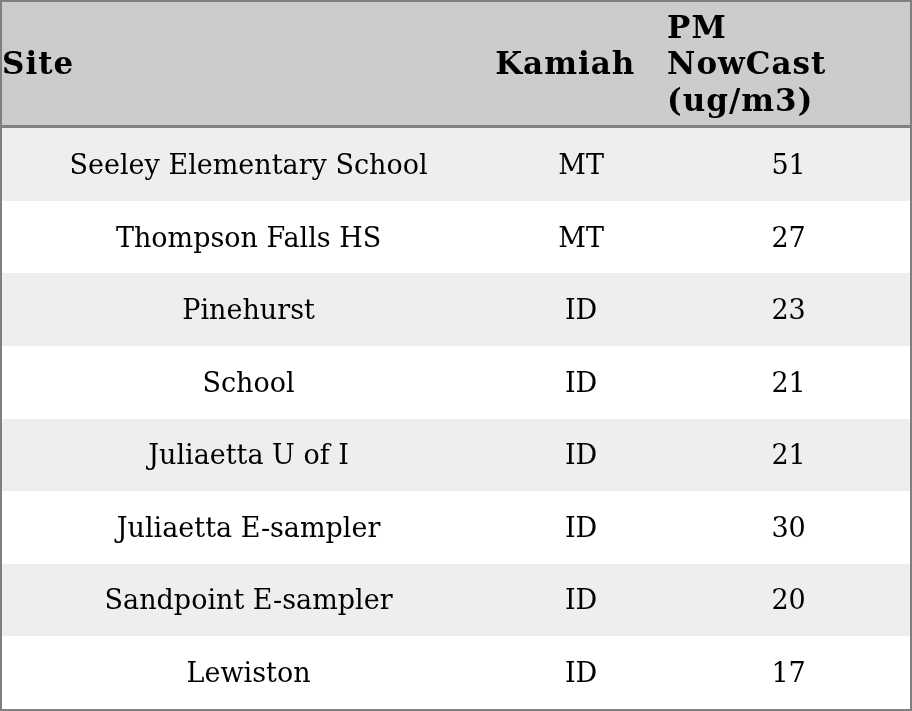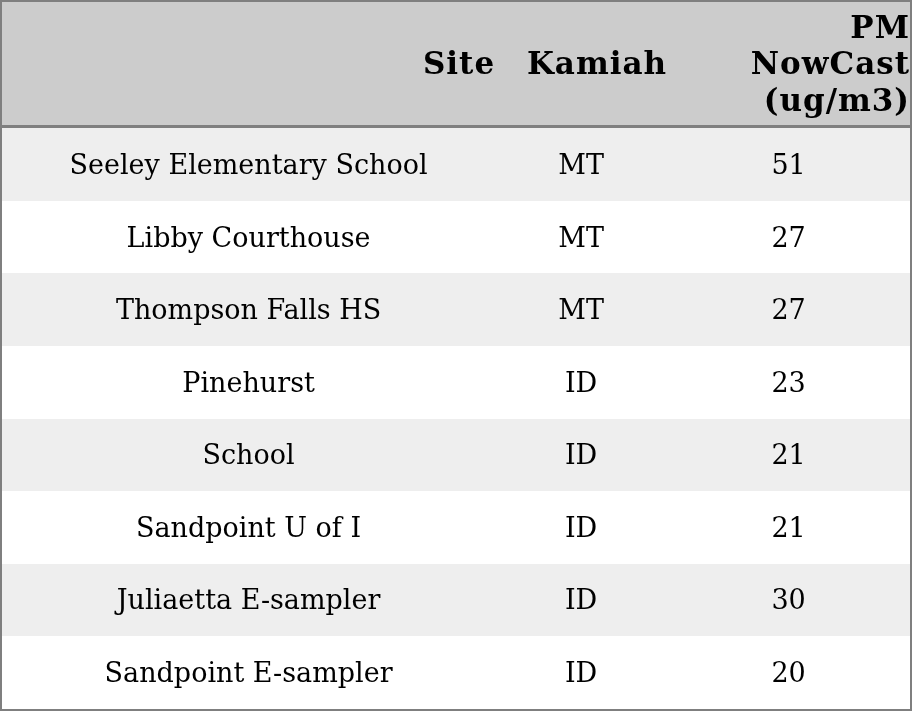--- a/index.html
+++ b/index.html
@@ -24,21 +24,21 @@
   col.col-site{width:54.3%;}
   col.col-state{width:18.9%;}
   col.col-pm{width:26.8%;}
   thead th{
     background:var(--header-bg);
     border-bottom:3px solid var(--border);
     height:123px;
     font-size:31px;
     font-weight:bold;
     letter-spacing:1px;
-    text-align:right;
+    text-align:left;
     vertical-align:middle;
     line-height:1.18;
     padding:0;
     white-space:pre-line; 
   }
   tbody td{
     height:57px;
     font-size:27px;
     text-align:center;
     vertical-align:middle;
@@ -68,49 +68,49 @@
 (ug/m3)</th>
       </tr>
     </thead>
     <tbody>
       <tr>
         <td>Seeley Elementary School</td>
         <td>MT</td>
         <td>51</td>
       </tr>
       <tr>
-        <td>Libby Courthouse</td>
-        <td>MT</td>
-        <td>27</td>
-      </tr>
-      <tr>
         <td>Thompson Falls HS</td>
         <td>MT</td>
         <td>27</td>
       </tr>
       <tr>
         <td>Pinehurst</td>
         <td>ID</td>
         <td>23</td>
       </tr>
       <tr>
         <td>School</td>
         <td>ID</td>
         <td>21</td>
       </tr>
       <tr>
-        <td>Sandpoint U of I</td>
+        <td>Juliaetta U of I</td>
         <td>ID</td>
         <td>21</td>
       </tr>
       <tr>
         <td>Juliaetta E-sampler</td>
         <td>ID</td>
         <td>30</td>
       </tr>
       <tr>
         <td>Sandpoint E-sampler</td>
         <td>ID</td>
         <td>20</td>
       </tr>
+      <tr>
+        <td>Lewiston</td>
+        <td>ID</td>
+        <td>17</td>
+      </tr>
     </tbody>
   </table>
 </div>
 
 </body></html>

